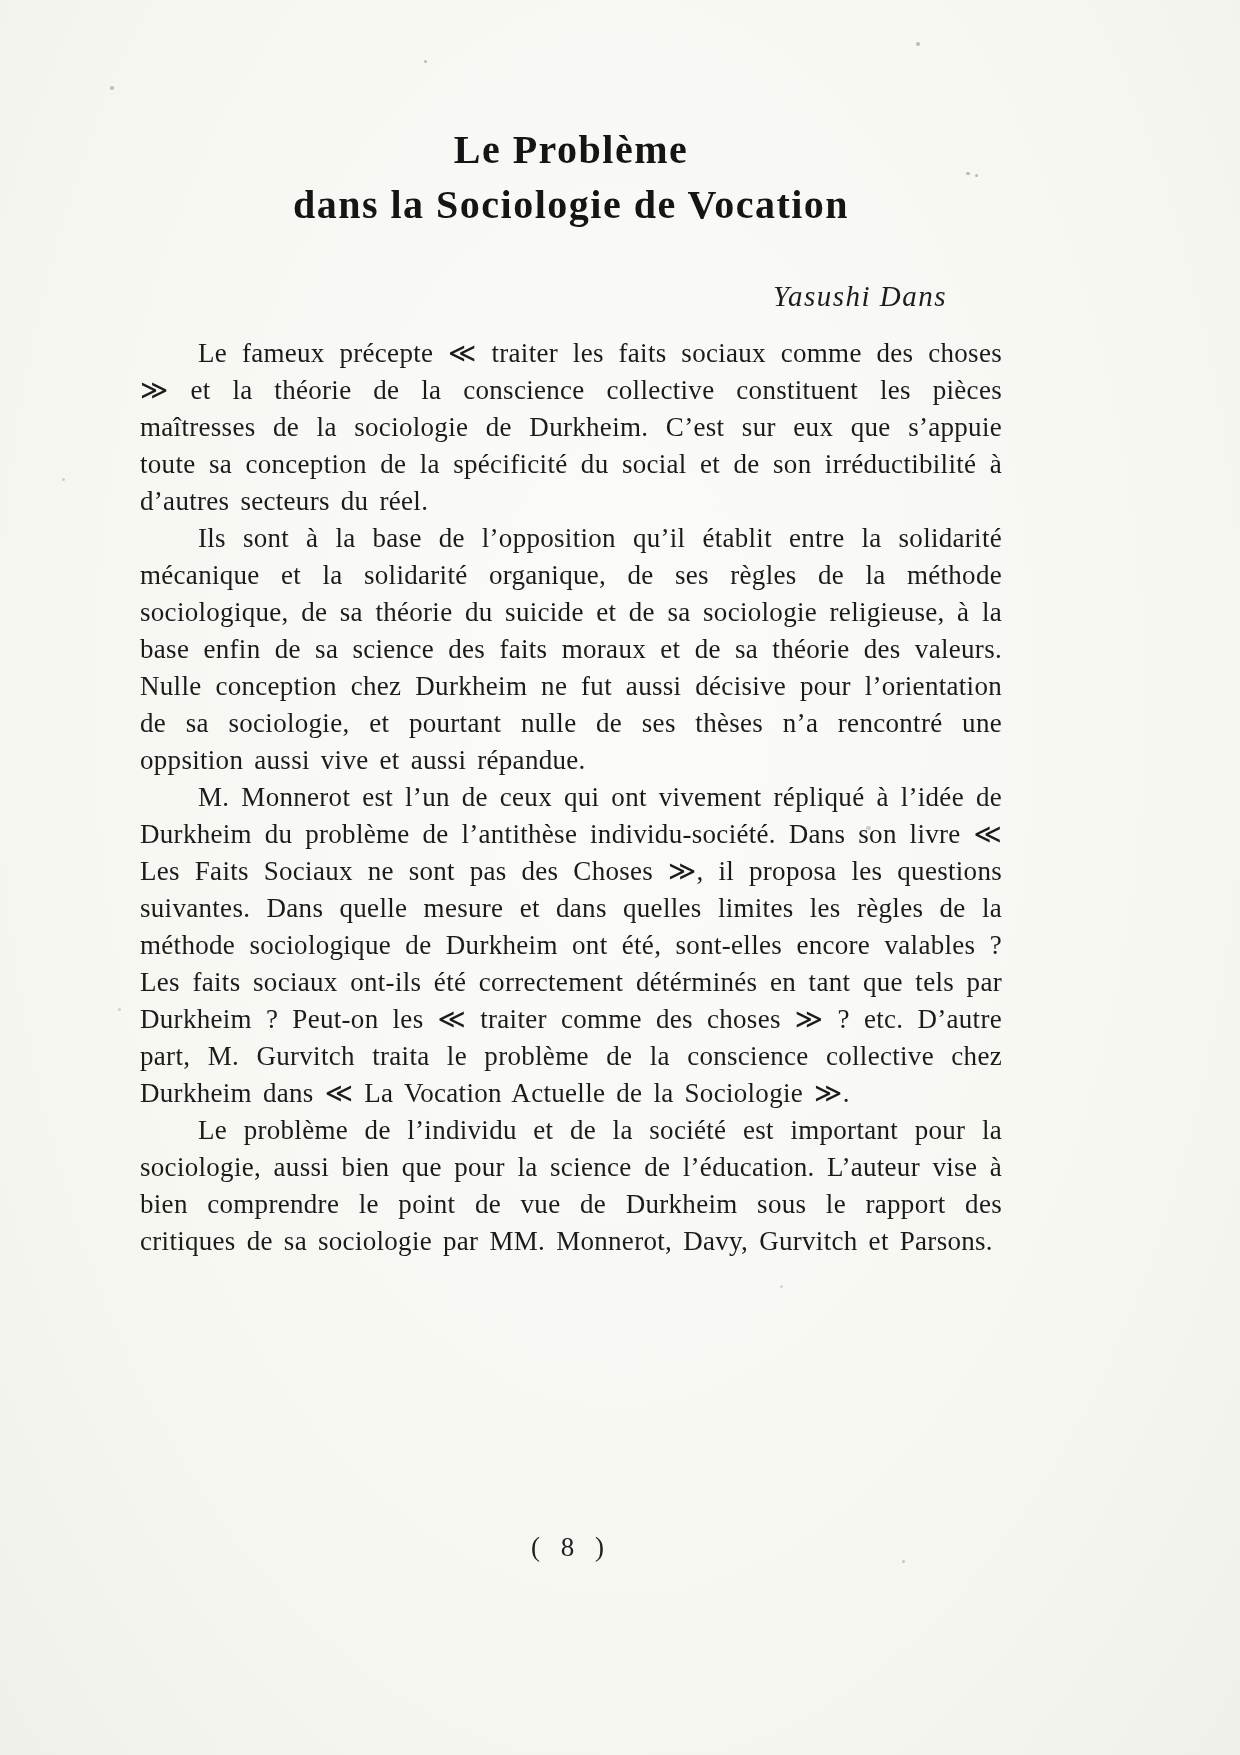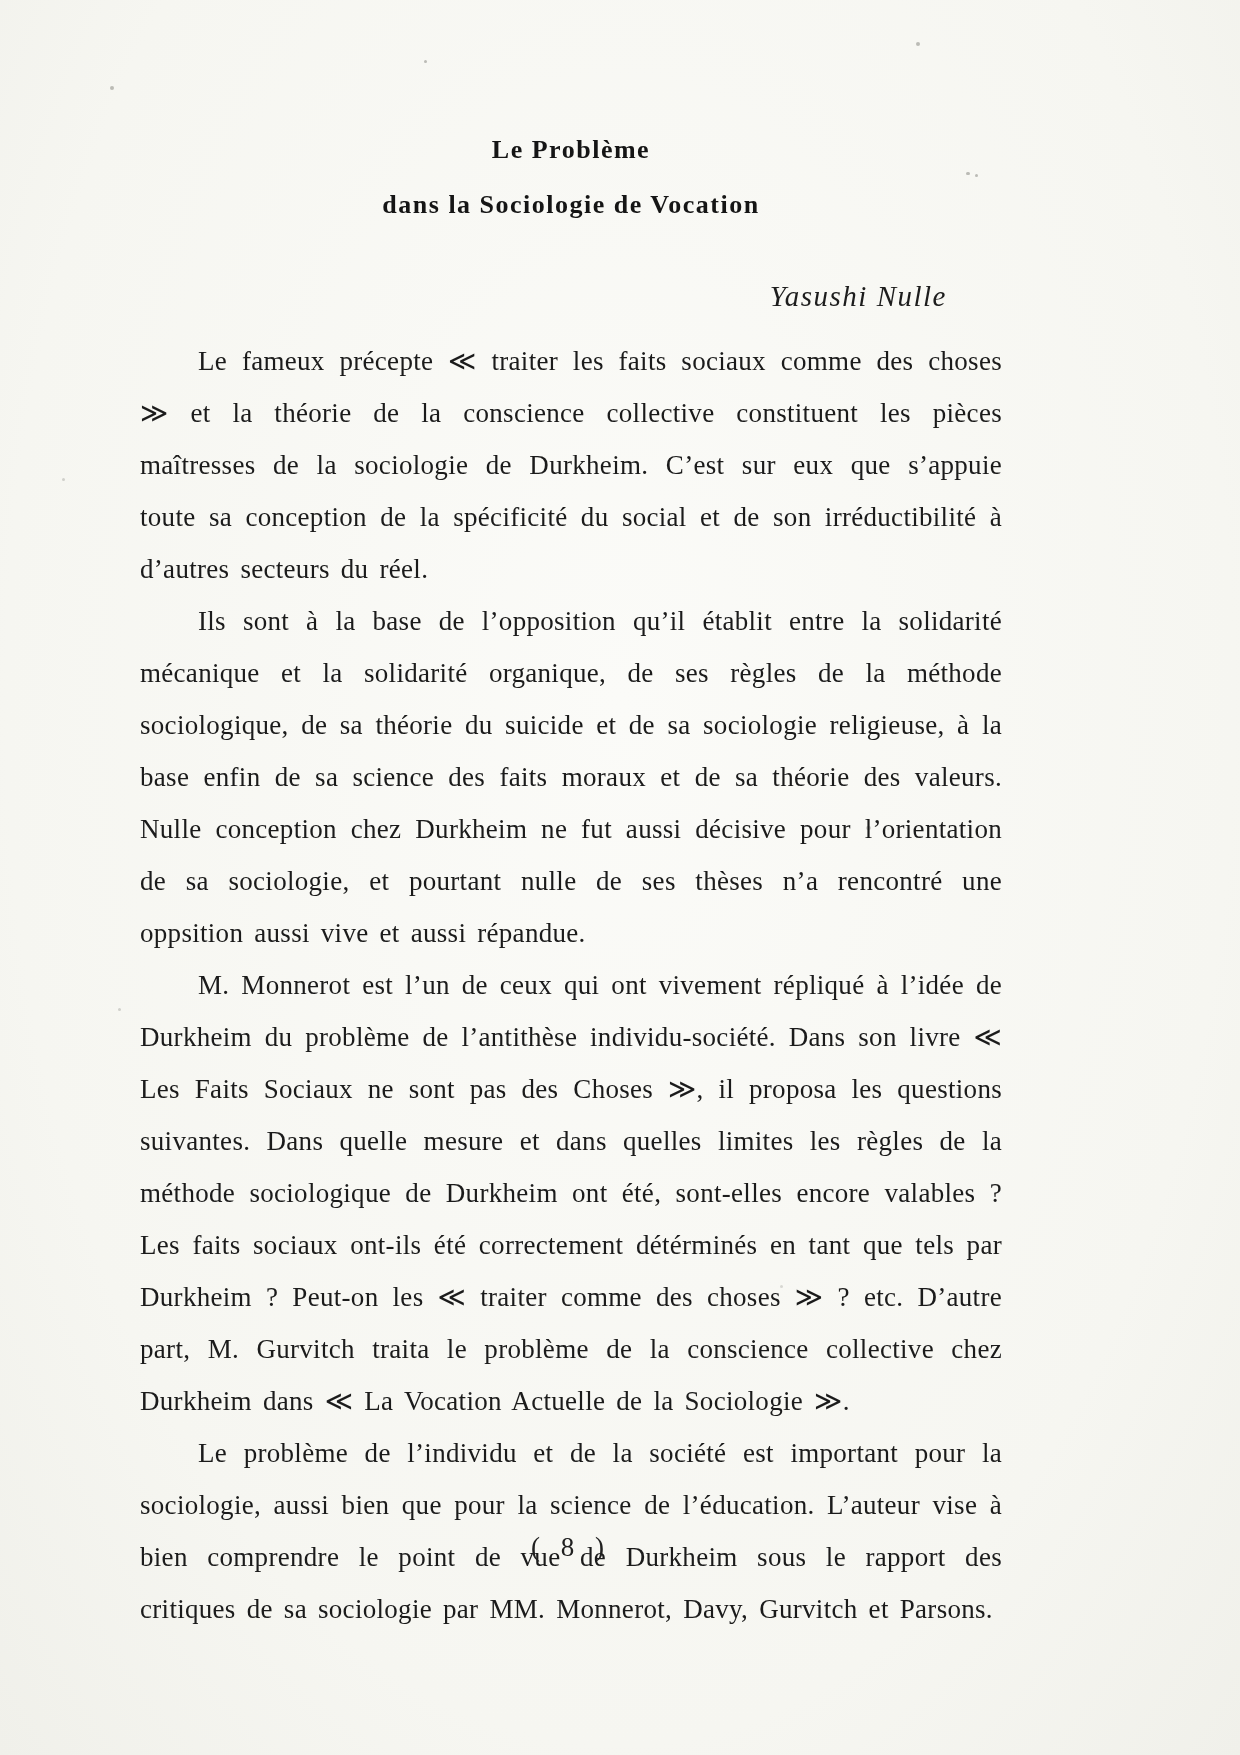--- a/index.html
+++ b/index.html
@@ -18,40 +18,40 @@
   }
   .content {
     position: absolute;
     left: 140px;
     top: 0;
     width: 862px;
   }
   .title {
     margin: 122px 0 0 0;
     text-align: center;
-    font-size: 26px;
+    font-size: 40px;
     font-weight: bold;
     line-height: 55px;
     letter-spacing: 1.5px;
     color: #151515;
   }
   .title-line { display: block; }
   .author {
     margin-top: 48px;
     text-align: right;
     padding-right: 55px;
     font-style: italic;
     font-size: 29px;
     letter-spacing: 1.5px;
     color: #1d1d1d;
   }
   .body-text {
     margin-top: 22px;
     font-size: 27px;
-    line-height: 52px;
+    line-height: 37px;
     text-align: justify;
   }
   .para {
     margin: 0;
     text-indent: 58px;
     word-spacing: 4px;
     letter-spacing: 0.3px;
   }
   .page-number {
     position: absolute;
@@ -84,21 +84,21 @@
 <div class="speck" style="left:902px; top:1560px; width:3px; height:3px; opacity:0.45;"></div>
 <div class="speck" style="left:780px; top:1285px; width:3px; height:3px; opacity:0.3;"></div>
 
 <div class="content">
 
   <h1 class="title">
     <span class="title-line">Le Problème</span>
     <span class="title-line">dans la Sociologie de Vocation</span>
   </h1>
 
-  <div class="author">Yasushi Nulle</div>
+  <div class="author">Yasushi Dans</div>
 
   <div class="body-text">
     <p class="para">Le fameux précepte ≪ traiter les faits sociaux comme des choses ≫ et la théorie de la conscience collective constituent les pièces maîtresses de la sociologie de Durkheim.  C’est sur eux que s’appuie toute sa conception de la spécificité du social et de son irréductibilité à d’autres secteurs du réel.</p>
     <p class="para">Ils sont à la base de l’opposition qu’il établit entre la solidarité mécanique et la solidarité organique, de ses règles de la méthode sociologique, de sa théorie du suicide et de sa sociologie religieuse, à la base enfin de sa science des faits moraux et de sa théorie des valeurs.  Nulle conception chez Durkheim ne fut aussi décisive pour l’orientation de sa sociologie, et pourtant nulle de ses thèses n’a rencontré une oppsition aussi vive et aussi répandue.</p>
     <p class="para">M. Monnerot est l’un de ceux qui ont vivement répliqué à l’idée de Durkheim du problème de l’antithèse individu-société.  Dans son livre ≪ Les Faits Sociaux ne sont pas des Choses ≫, il proposa les questions suivantes.  Dans quelle mesure et dans quelles limites les règles de la méthode sociologique de Durkheim ont été, sont-elles encore valables ?  Les faits sociaux ont-ils été correctement détér­minés en tant que tels par Durkheim ?  Peut-on les ≪ traiter comme des choses ≫ ? etc.  D’autre part, M. Gurvitch traita le problème de la conscience collective chez Durkheim dans ≪ La Vocation Actuelle de la Sociologie ≫.</p>
     <p class="para">Le problème de l’individu et de la société est important pour la sociologie, aussi bien que pour la science de l’éducation.   L’auteur vise à bien comprendre le point de vue de Durkheim sous le rapport des critiques de sa sociologie par MM. Monnerot, Davy, Gurvitch et Parsons.</p>
   </div>
 
 </div>
 

